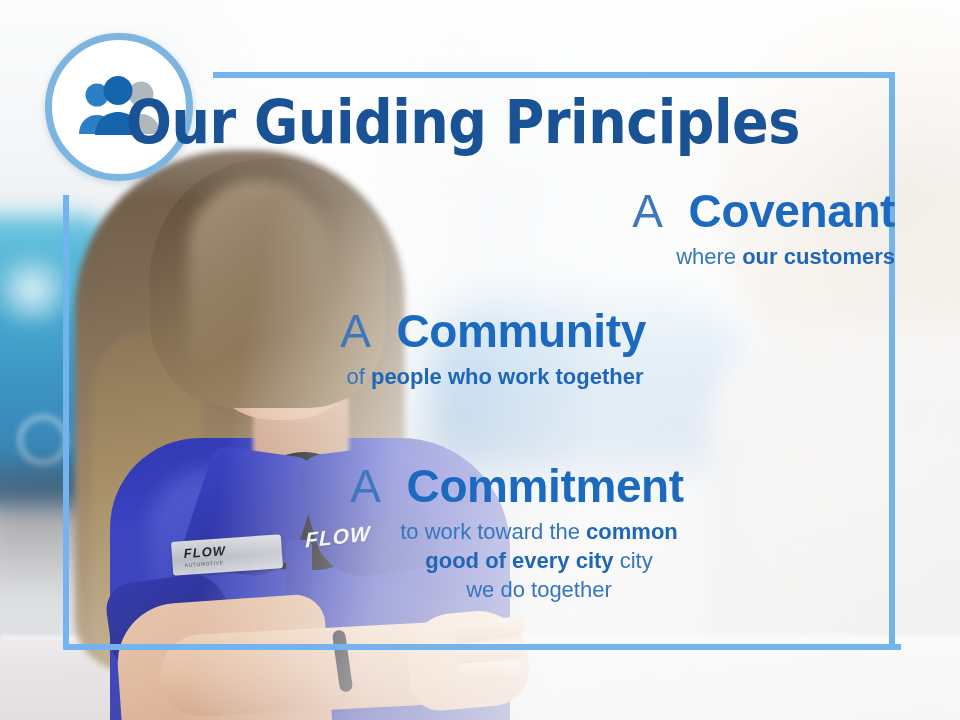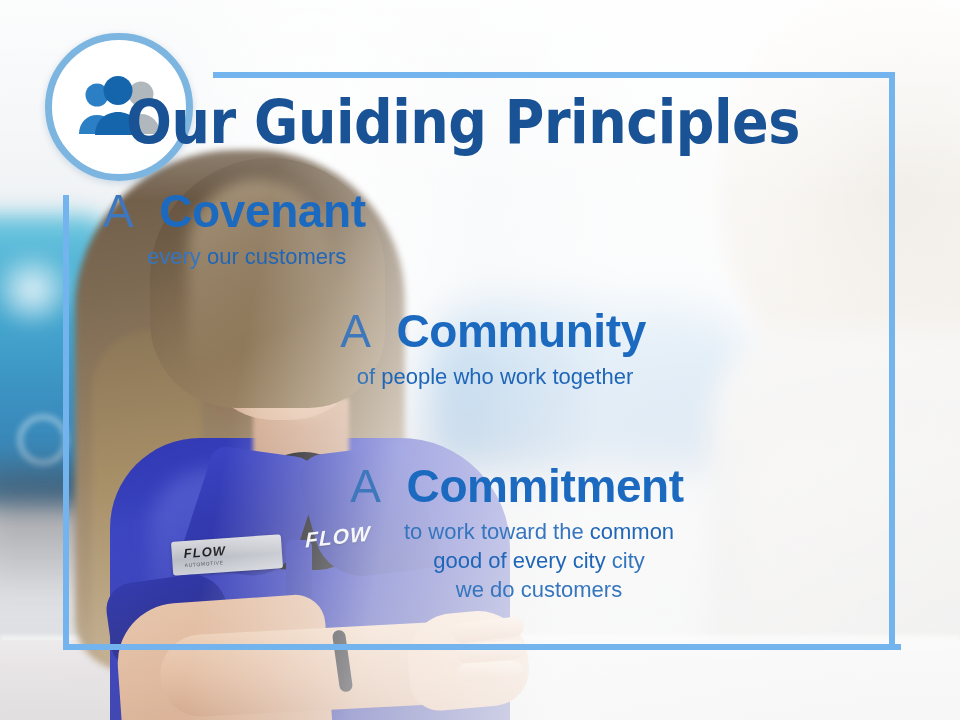--- a/index.html
+++ b/index.html
@@ -407,24 +407,24 @@
   .p-article { font-weight: 300; color: #3f77bd; }
   .p-word    { font-weight: 700; color: #1c6ac0; letter-spacing: -0.4px; }
   .p-body {
     font-family: "Liberation Sans", sans-serif;
     font-size: 22px;
     line-height: 1.32;
     color: #3576bf;
     margin-top: 6px;
     white-space: nowrap;
   }
-  .p-body b { font-weight: 400; color: #1f66b8; }
-
-  
-  #principle-1 { left: 0; top: 115px; text-align: left; padding-left: 40px; }
+  .p-body b { font-weight: 700; color: #1f66b8; }
+
+  
+  #principle-1 { left: 0; top: 115px; text-align: right; }
   #principle-1 .p-body { padding-left: 44px; }
   
   #principle-2 { left: 0; top: 235px; text-align: center; }
   #principle-2 .p-title { padding-left: 28px; }
   #principle-2 .p-body  { padding-left: 32px; }
   
   #principle-3 { left: 0; top: 390px; text-align: center; }
   #principle-3 .p-title { padding-left: 76px; }
   #principle-3 .p-body  { padding-left: 120px; }
 </style>
@@ -523,33 +523,33 @@
 
   <div class="content">
 
     <div class="headline">Our Guiding Principles</div>
 
     <div class="principle" id="principle-1">
       <div class="p-title">
         <span class="p-article">A&nbsp;</span>
         <span class="p-word">Covenant</span>
       </div>
-      <div class="p-body"><span>every </span><b>our customers</b></div>
+      <div class="p-body"><span>where </span><b>our customers</b></div>
     </div>
 
     <div class="principle" id="principle-2">
       <div class="p-title">
         <span class="p-article">A&nbsp;</span>
         <span class="p-word">Community</span>
       </div>
       <div class="p-body"><span>of </span><b>people who work together</b><br></div>
     </div>
 
     <div class="principle" id="principle-3">
       <div class="p-title">
         <span class="p-article">A&nbsp;</span>
         <span class="p-word">Commitment</span>
       </div>
-      <div class="p-body"><span>to work toward the </span><b>common</b><br><b>good of every city</b><span> city</span><br><span>we do customers</span></div>
+      <div class="p-body"><span>to work toward the </span><b>common</b><br><b>good of every city</b><span> city</span><br><span>we do together</span></div>
     </div>
 
   </div>
 </div>
 
 </body></html>

